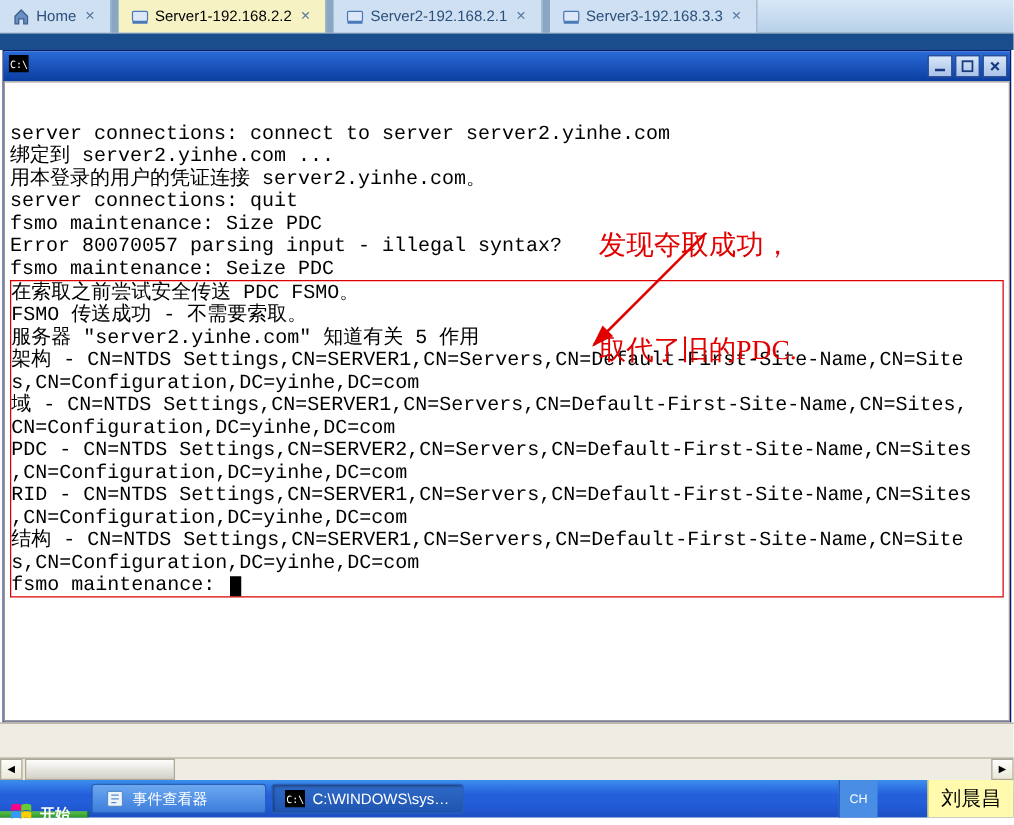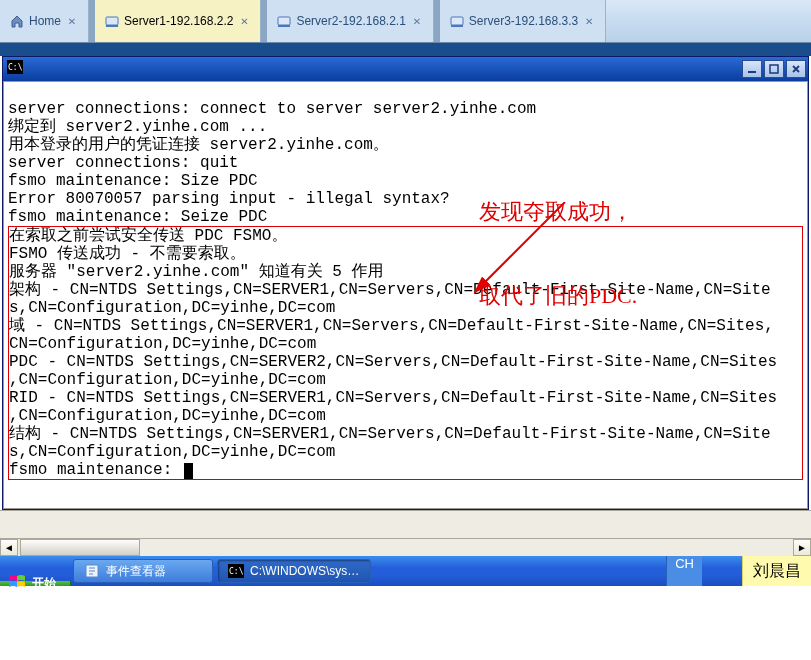--- a/index.html
+++ b/index.html
@@ -1,20 +1,20 @@
 <!DOCTYPE html>
 <html><head>
 <meta charset="utf-8">
 <style>
   * { margin: 0; padding: 0; box-sizing: border-box; }
   html, body { width: 811px; height: 660px; overflow: hidden; font-family: "Microsoft YaHei", SimSun, Arial, sans-serif; }
 
   
   .top-tabs {
-    height: 43px;
+    height: 27px;
     background: linear-gradient(#d8e8f8, #b8d0e8);
     display: flex;
     align-items: stretch;
     border-bottom: 1px solid #6a87a8;
     font-size: 12px;
   }
   .top-tabs .tab {
     display: flex;
     align-items: center;
     gap: 5px;
@@ -62,23 +62,23 @@
     display:flex; align-items:center; justify-content:center;
     font-size:11px; color:#1a3a80;
   }
 
   .console-body {
     background:#fff;
     font-family: "NSimSun","SimSun","Courier New", monospace;
     font-size: 16px;
     line-height: 18px;
     color:#000;
-    padding: 0 4px 6px 4px;
+    padding: 14px 4px 6px 4px;
     position:relative;
-    height: 428px;
+    height: 512px;
     border:1px solid #999;
     white-space: pre;
     overflow:hidden;
   }
   .hl-box {
     border:1px solid #d00;
     padding:0;
   }
   .annot {
     position:absolute;
@@ -156,22 +156,22 @@
   .task-item span.lbl { white-space:nowrap; overflow:hidden; text-overflow:ellipsis; max-width:110px;}
   .tray {
     margin-left:auto;
     display:flex;
     align-items:stretch;
   }
   .tray .lang {
     background:#4a8de4;
     border-left:1px solid #2a5fb8;
     padding:0 8px;
-    display:flex;
-    font-size:13px;
+    display:flex;align-items:center;
+    font-size:10px;
   }
   .watermark {
     background:#fffaad;
     color:#000;
     padding:0 10px;
     display:flex;align-items:center;
     font-size:16px;
     font-family:"SimSun";
     border-left:1px solid #d8d070;
     margin-left:40px;

